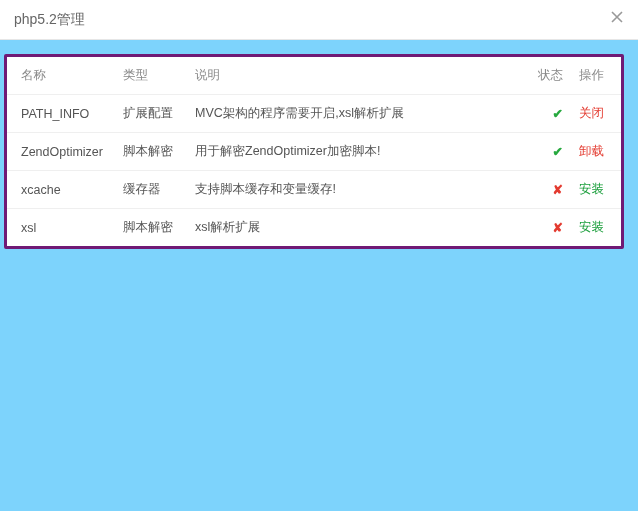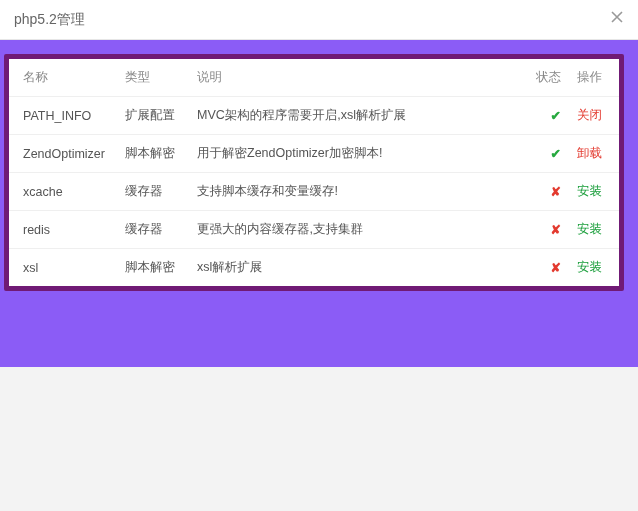--- a/index.html
+++ b/index.html
@@ -1,25 +1,25 @@
 <!DOCTYPE html>
 <html><head>
 <meta charset="utf-8">
 <style>
 *{margin:0;padding:0;box-sizing:border-box}
 body{font-family:"Microsoft YaHei","PingFang SC",Arial,sans-serif;background:#f3f3f3;font-size:13px;color:#555}
-.wrapper{width:638px;height:367px;position:relative;background:#8b5cf6}
+.wrapper{width:638px;height:511px;position:relative;background:#7dd3fc}
 .titlebar{background:#fff;border-bottom:1px solid #e6e6e6;height:40px;display:flex;align-items:center;padding:0 14px;color:#666;font-size:14px}
 .close-btn{position:absolute;top:6px;right:10px;width:22px;height:22px;color:#999;cursor:pointer;display:flex;align-items:center;justify-content:center;font-size:14px}
 .body{display:flex;height:calc(100% - 40px)}
 .sidebar{width:92px;background:#f3f3f3;padding-top:8px}
 .nav-item{height:42px;display:flex;align-items:center;padding:0 16px;color:#666;font-size:13px;cursor:pointer}
 .nav-item.active{background:#fff;color:#333}
 .main{flex:1;padding:14px 14px 14px 4px}
-.panel{background:#fff;border:5px solid #701a75;border-radius:2px;overflow:hidden}
+.panel{background:#fff;border:3px solid #701a75;border-radius:2px;overflow:hidden}
 table{width:100%;border-collapse:collapse;table-layout:fixed}
 th,td{text-align:left;padding:10px 8px;border-bottom:1px solid #efefef;font-weight:normal;font-size:12.5px;white-space:nowrap;overflow:hidden;text-overflow:ellipsis}
 th{color:#888;background:#fff}
 td{color:#555}
 .col-name{padding-left:14px}
 .col-status{text-align:right;width:46px}
 .col-action{width:50px;padding-right:14px}
 .status-ok{color:#27a93f;font-weight:bold}
 .status-no{color:#e33a2f;font-weight:bold}
 .act-close{color:#e33a2f;cursor:pointer}
@@ -77,27 +77,20 @@
                 <td class="col-action"><a class="act-uninstall">卸载</a></td>
               </tr>
               <tr>
                 <td class="col-name">xcache</td>
                 <td>缓存器</td>
                 <td>支持脚本缓存和变量缓存!</td>
                 <td class="col-status"><span class="status-no">✘</span></td>
                 <td class="col-action"><a class="act-install">安装</a></td>
               </tr>
               <tr>
-                <td class="col-name">redis</td>
-                <td>缓存器</td>
-                <td>更强大的内容缓存器,支持集群</td>
-                <td class="col-status"><span class="status-no">✘</span></td>
-                <td class="col-action"><a class="act-install">安装</a></td>
-              </tr>
-              <tr>
                 <td class="col-name">xsl</td>
                 <td>脚本解密</td>
                 <td>xsl解析扩展</td>
                 <td class="col-status"><span class="status-no">✘</span></td>
                 <td class="col-action"><a class="act-install">安装</a></td>
               </tr>
             </tbody>
       </table>
     </div>
   </div>

